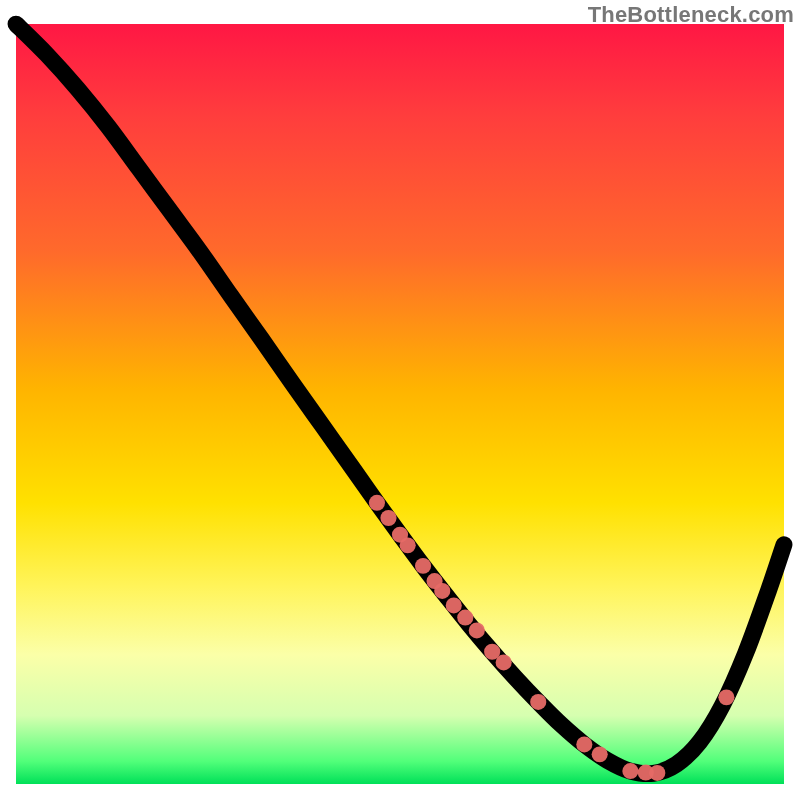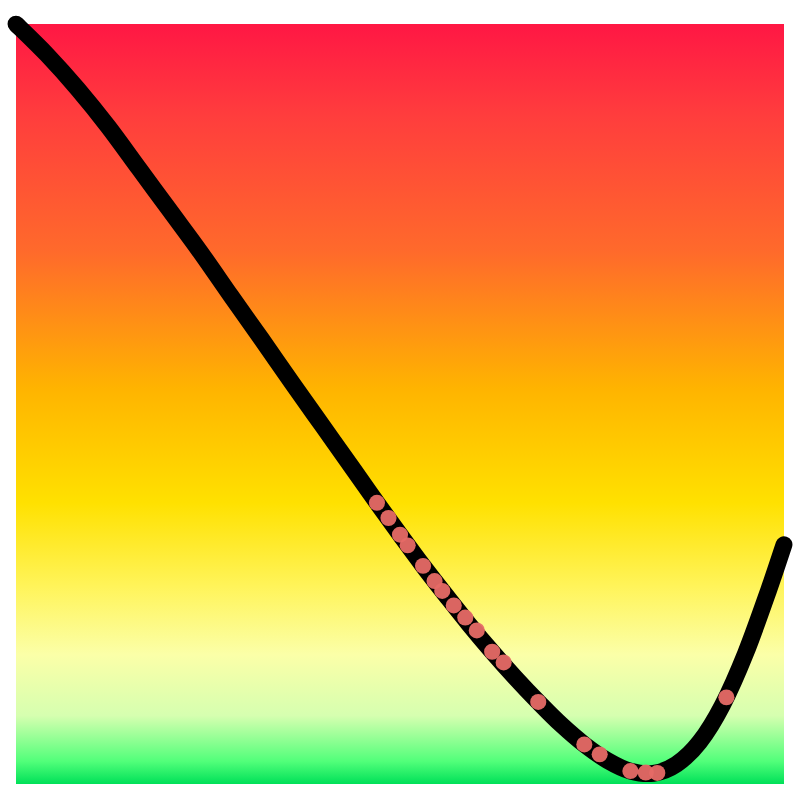--- a/index.html
+++ b/index.html
@@ -63,20 +63,21 @@
   }
   .pt {
     fill: #e66a66;
     opacity: 0.95;
   }
 </style>
 </head>
 <body>
 
 <div class="chart-wrap">
+  <div class="watermark">TheBottleneck.com</div>
 
   <div class="plot">
     <svg viewBox="0 0 100 100" preserveAspectRatio="none">
       <path id="curve-path" class="curve" d="M 0.00 0.00 C 0.67 0.67, 2.67 2.58, 4.00 4.00 C 5.33 5.42, 6.67 6.92, 8.00 8.50 C 9.33 10.08, 10.67 11.75, 12.00 13.50 C 13.33 15.25, 14.67 17.17, 16.00 19.00 C 17.33 20.83, 18.67 22.67, 20.00 24.50 C 21.33 26.33, 22.67 28.12, 24.00 30.00 C 25.33 31.88, 26.67 33.88, 28.00 35.80 C 29.33 37.72, 30.67 39.58, 32.00 41.50 C 33.33 43.42, 34.67 45.38, 36.00 47.30 C 37.33 49.22, 38.67 51.10, 40.00 53.00 C 41.33 54.90, 42.83 57.03, 44.00 58.70 C 45.17 60.37, 46.00 61.58, 47.00 63.00 C 48.00 64.42, 49.00 65.82, 50.00 67.20 C 51.00 68.58, 52.00 69.97, 53.00 71.30 C 54.00 72.63, 55.00 73.92, 56.00 75.20 C 57.00 76.48, 58.00 77.77, 59.00 79.00 C 60.00 80.23, 61.00 81.43, 62.00 82.60 C 63.00 83.77, 64.00 84.90, 65.00 86.00 C 66.00 87.10, 67.00 88.17, 68.00 89.20 C 69.00 90.23, 70.00 91.27, 71.00 92.20 C 72.00 93.13, 73.00 94.02, 74.00 94.80 C 75.00 95.58, 76.00 96.32, 77.00 96.90 C 78.00 97.48, 79.00 98.02, 80.00 98.30 C 81.00 98.58, 82.00 98.75, 83.00 98.60 C 84.00 98.45, 85.00 98.08, 86.00 97.40 C 87.00 96.72, 88.00 95.80, 89.00 94.50 C 90.00 93.20, 91.00 91.55, 92.00 89.60 C 93.00 87.65, 94.00 85.32, 95.00 82.80 C 96.00 80.28, 97.17 76.88, 98.00 74.50 C 98.83 72.12, 99.67 69.50, 100.00 68.50"></path>
       <g id="points-group">
           <circle cx="47.00" cy="63.00" r="1.05" class="pt"></circle>
           <circle cx="48.50" cy="65.00" r="1.05" class="pt"></circle>
           <circle cx="50.00" cy="67.20" r="1.05" class="pt"></circle>
           <circle cx="51.00" cy="68.60" r="1.05" class="pt"></circle>
           <circle cx="53.00" cy="71.30" r="1.05" class="pt"></circle>

